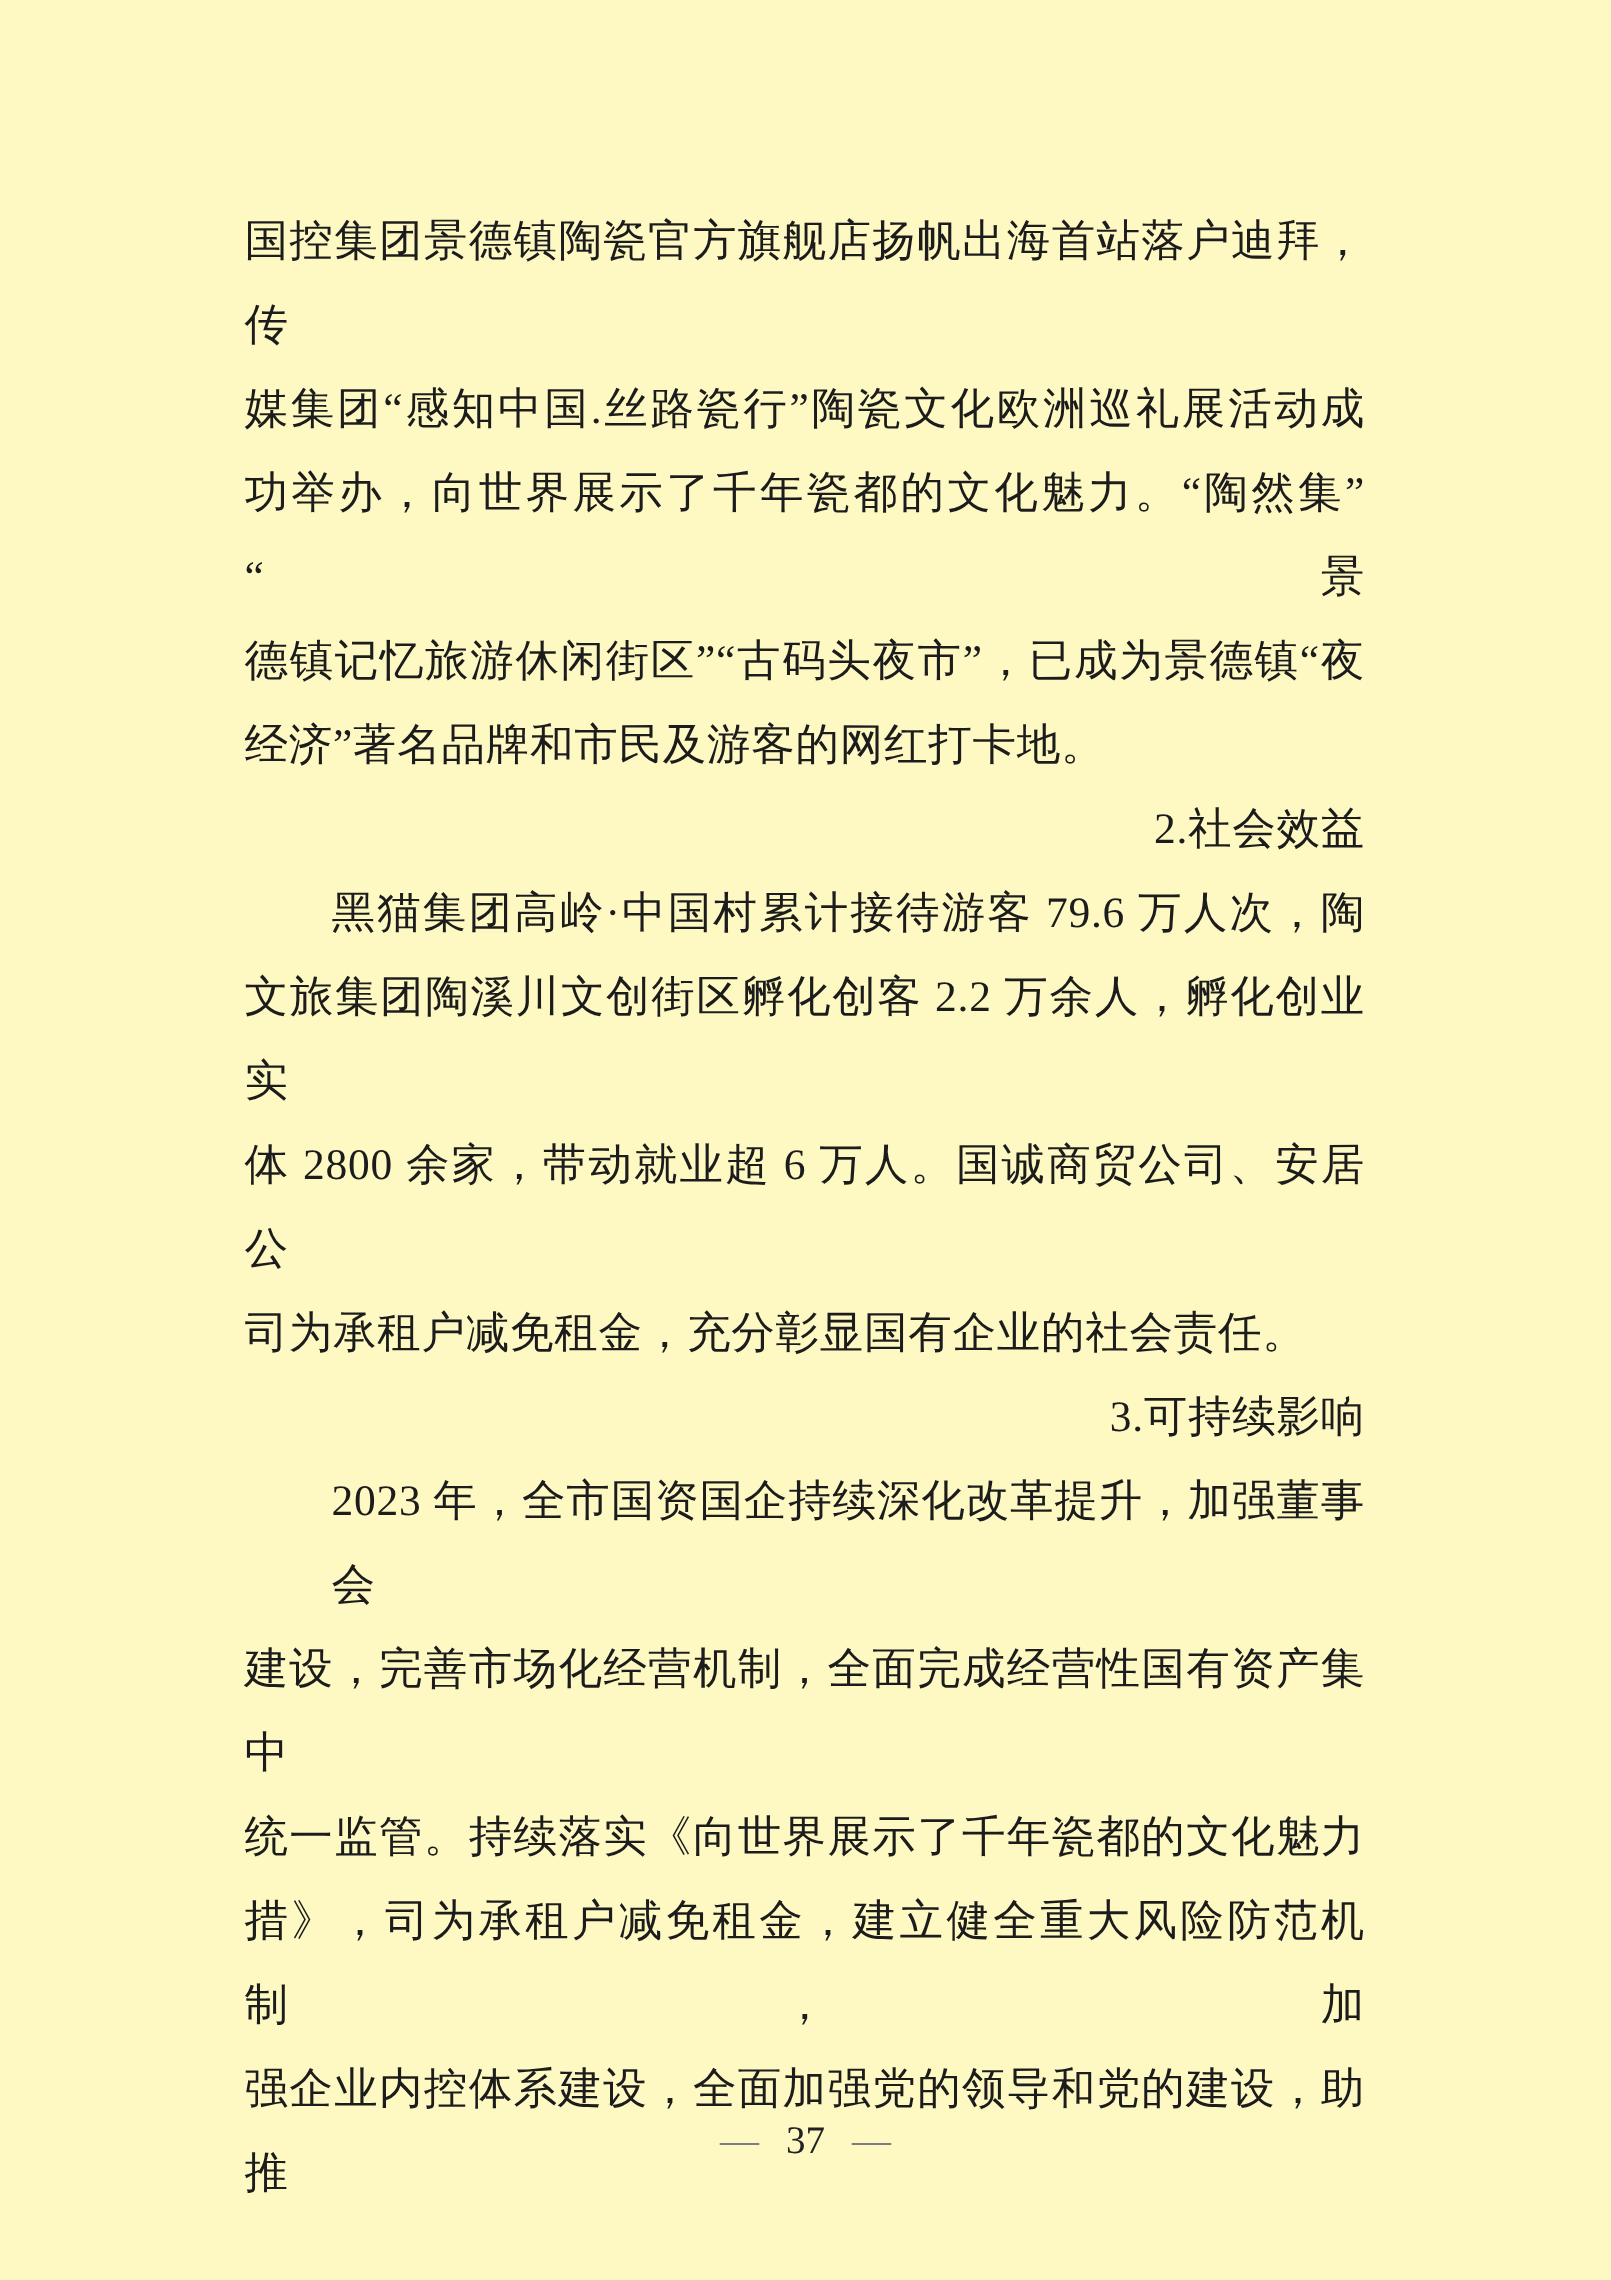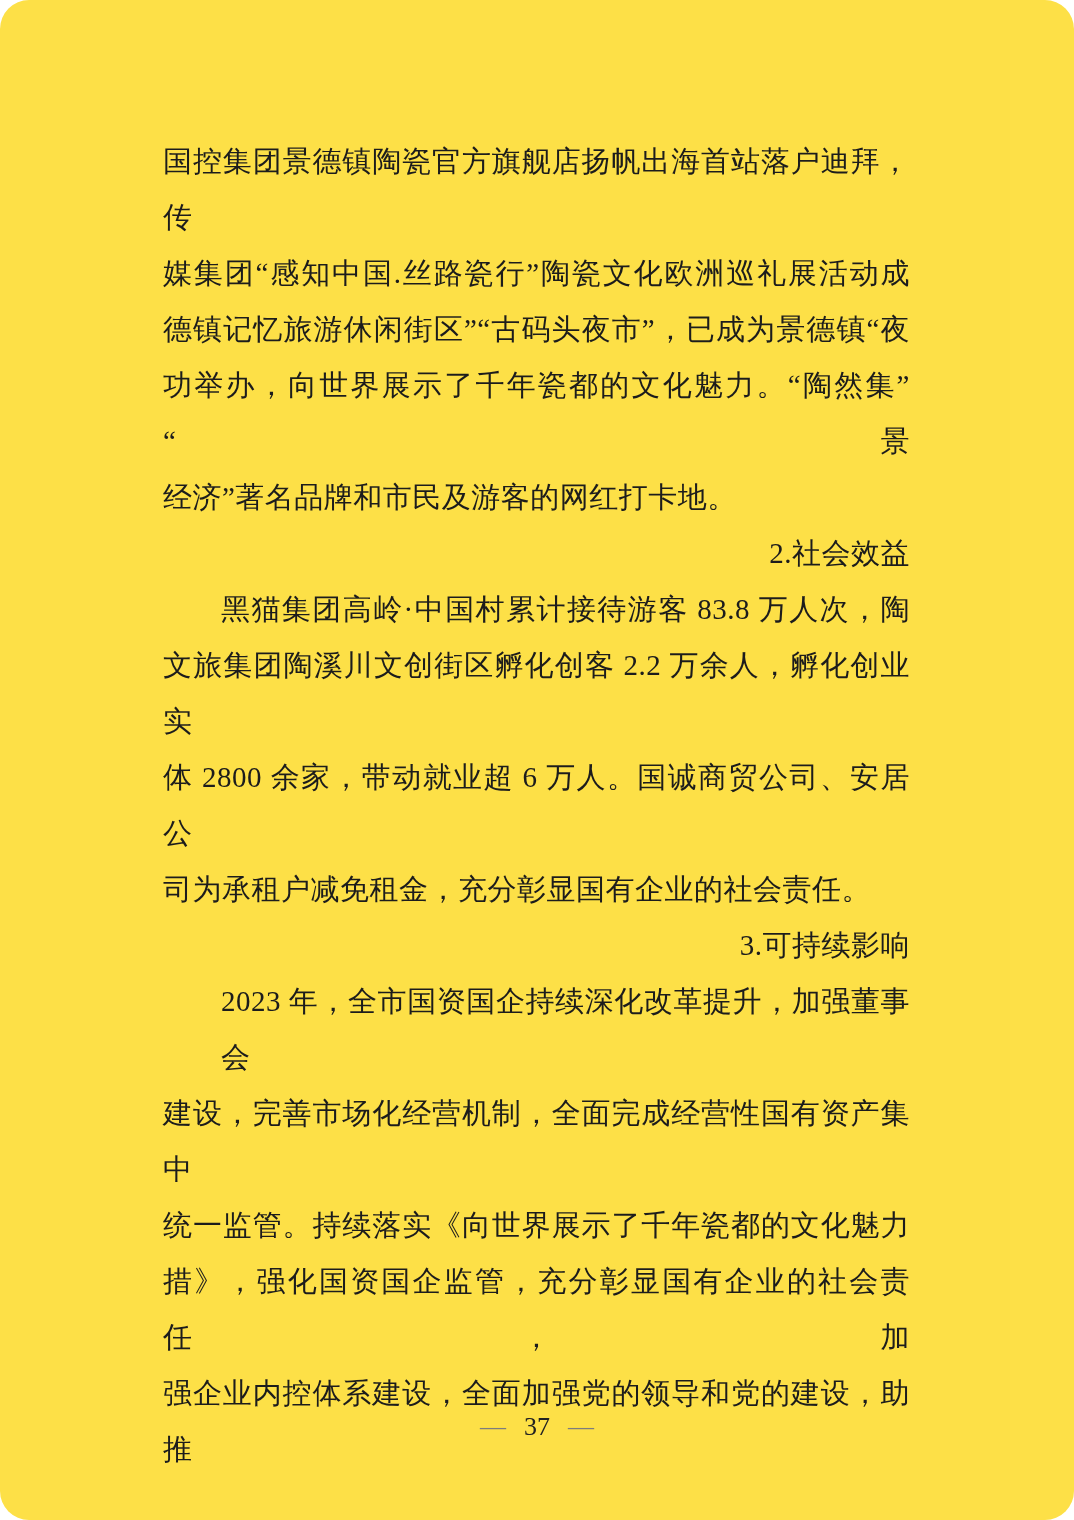--- a/index.html
+++ b/index.html
@@ -4,25 +4,24 @@
 <style>
   html, body {
     margin: 0;
     padding: 0;
     background: #ffffff;
   }
   .page {
     position: relative;
     width: 1074px;
     height: 1520px;
-    background: #fde047;
+    background: #fef9c3;
     overflow: hidden;
     font-family: "Liberation Serif", serif;
     color: #1c1c1c;
-    border-radius: 29px;
   }
   .doc-body {
     position: absolute;
     top: 133px;
     left: 163px;
     width: 747px;
   }
   .para {
     margin: 0;
     padding: 0;
@@ -69,41 +68,41 @@
   }
 </style>
 </head>
 <body>
 
 <div class="page">
   <main class="doc-body">
       <div class="para body">
         <div class="line fill">国控集团景德镇陶瓷官方旗舰店扬帆出海首站落户迪拜，传</div>
         <div class="line fill">媒集团“感知中国.丝路瓷行”陶瓷文化欧洲巡礼展活动成</div>
+        <div class="line fill">功举办，向世界展示了千年瓷都的文化魅力。“陶然集”“景</div>
         <div class="line fill">德镇记忆旅游休闲街区”“古码头夜市”，已成为景德镇“夜</div>
-        <div class="line fill">功举办，向世界展示了千年瓷都的文化魅力。“陶然集”“景</div>
         <div class="line">经济”著名品牌和市民及游客的网红打卡地。</div>
       </div>
       <div class="para subhead">
         <div class="line indent">2.社会效益</div>
       </div>
       <div class="para body">
-        <div class="line indent fill">黑猫集团高岭·中国村累计接待游客 83.8 万人次，陶</div>
+        <div class="line indent fill">黑猫集团高岭·中国村累计接待游客 79.6 万人次，陶</div>
         <div class="line fill">文旅集团陶溪川文创街区孵化创客 2.2 万余人，孵化创业实</div>
         <div class="line fill">体 2800 余家，带动就业超 6 万人。国诚商贸公司、安居公</div>
         <div class="line">司为承租户减免租金，充分彰显国有企业的社会责任。</div>
       </div>
       <div class="para subhead">
         <div class="line indent">3.可持续影响</div>
       </div>
       <div class="para body">
         <div class="line indent fill">2023 年，全市国资国企持续深化改革提升，加强董事会</div>
         <div class="line fill">建设，完善市场化经营机制，全面完成经营性国有资产集中</div>
         <div class="line fill">统一监管。持续落实《向世界展示了千年瓷都的文化魅力</div>
-        <div class="line fill">措》，强化国资国企监管，充分彰显国有企业的社会责任，加</div>
+        <div class="line fill">措》，司为承租户减免租金，建立健全重大风险防范机制，加</div>
         <div class="line fill">强企业内控体系建设，全面加强党的领导和党的建设，助推</div>
       </div>
     </main>
   <div class="footer">
     <span class="dash">—</span>
     <span class="num">37</span>
     <span class="dash">—</span>
   </div>
 </div>
 

